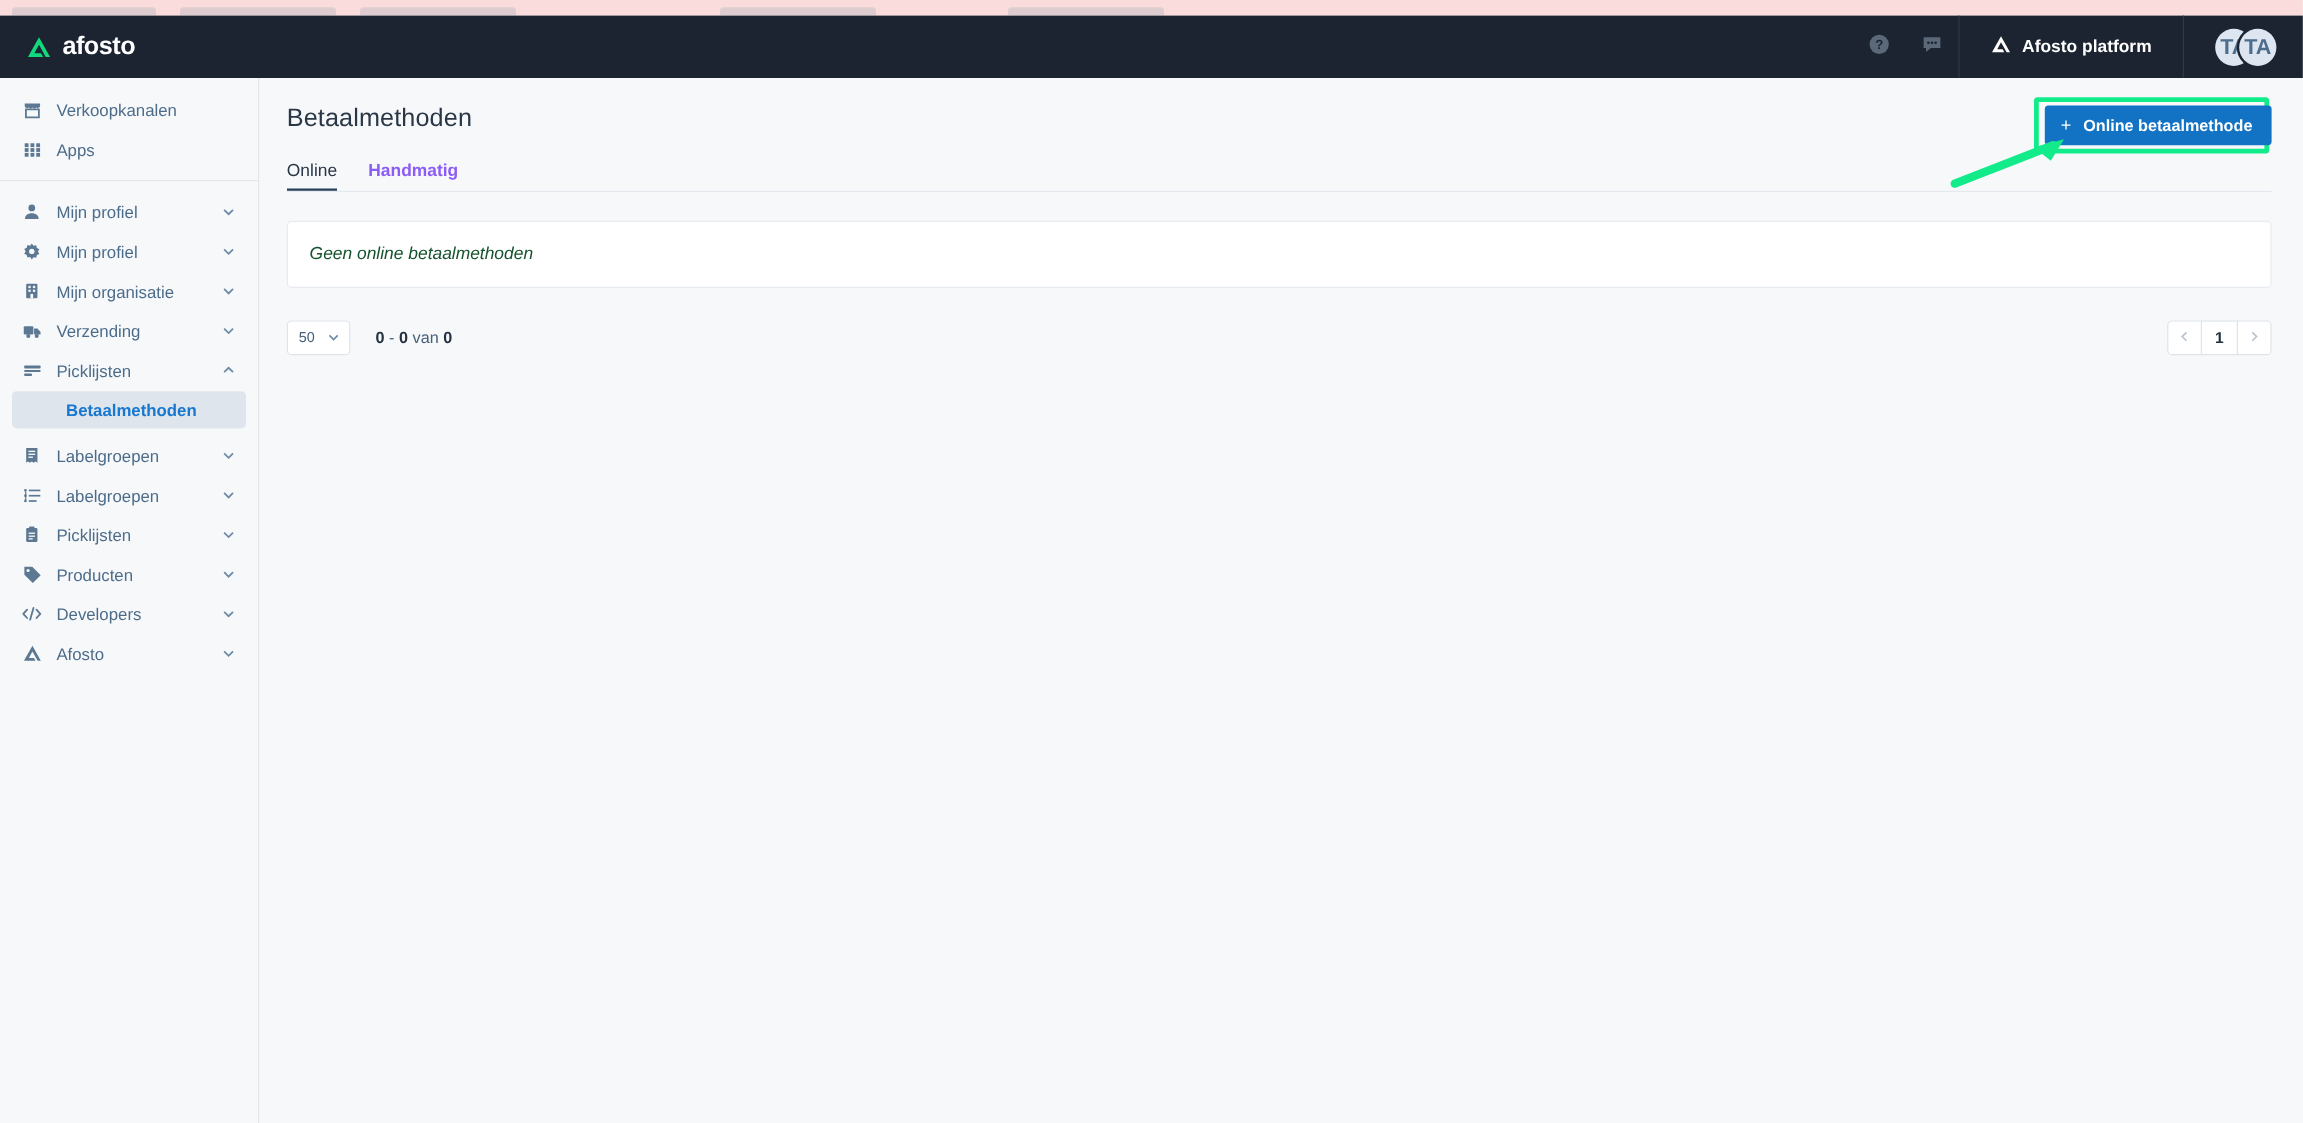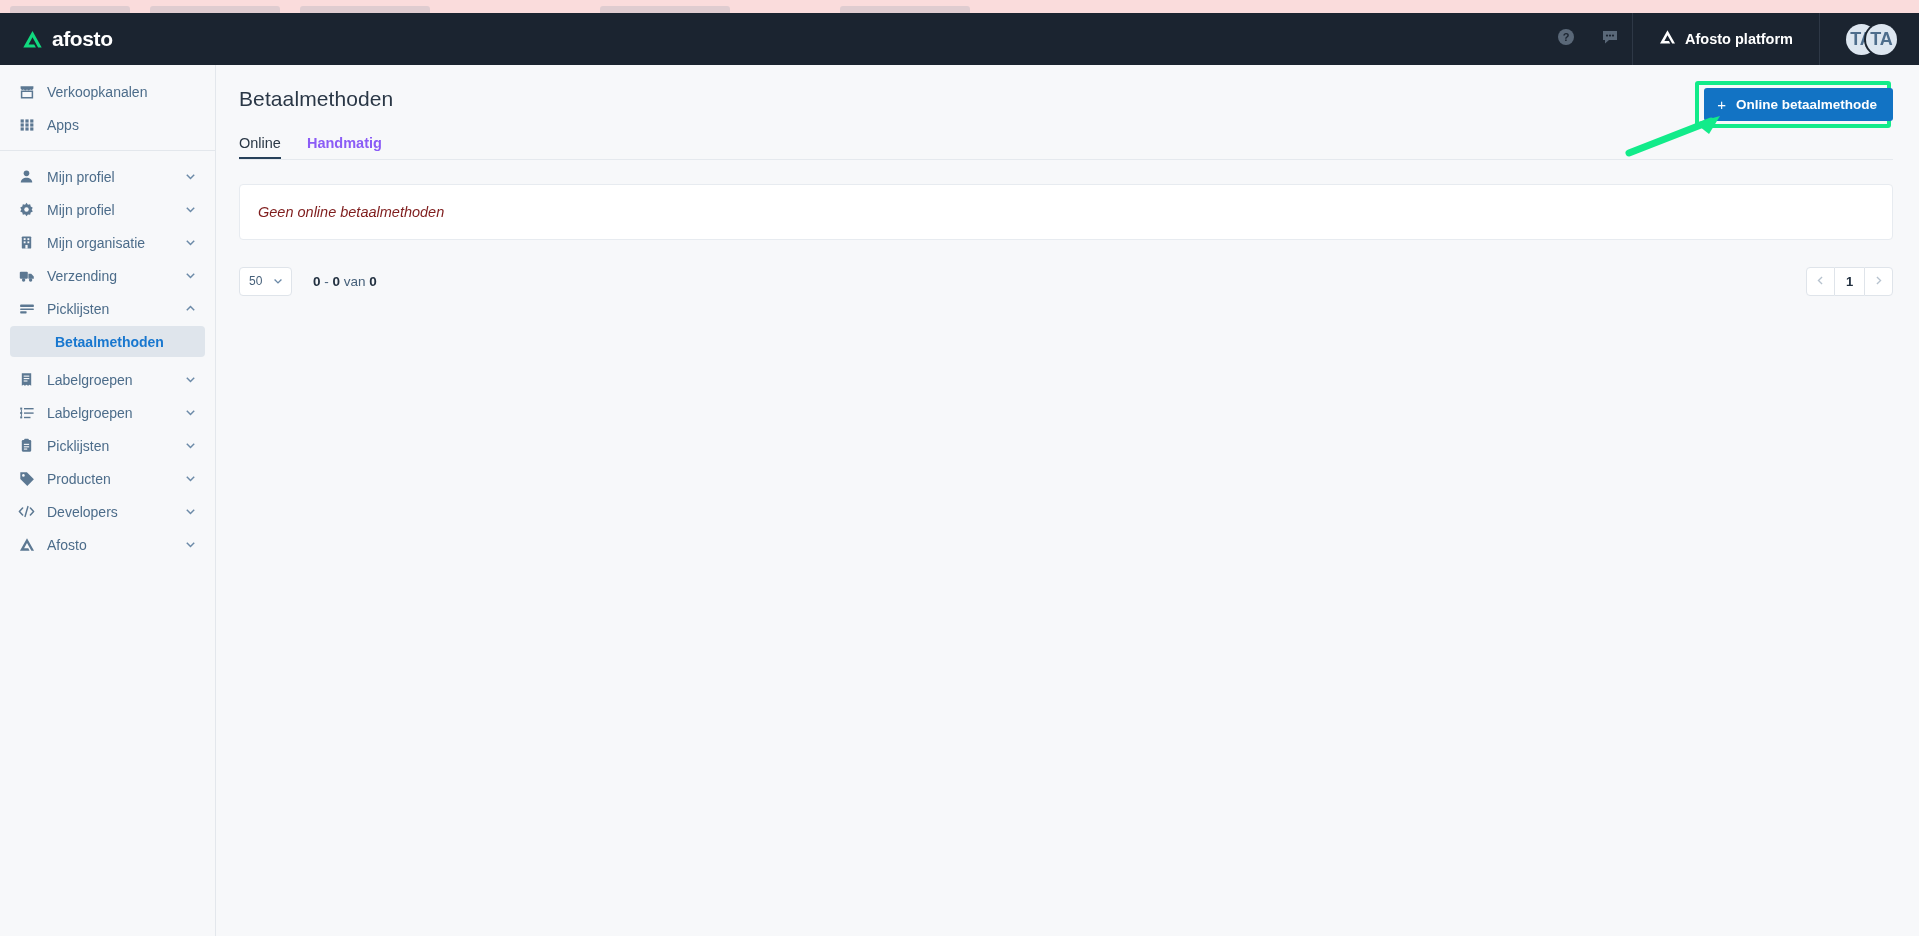--- a/index.html
+++ b/index.html
@@ -119,21 +119,21 @@
   }
 
   #card {
     margin-top: 24px; height: 56px;
     background: #ffffff; border: 1px solid #e7ebf0;
     border-radius: 4px;
     display: flex; align-items: center;
     padding-left: 18px;
   }
   #empty-msg {
-    font-size: 14.5px; color: #7f1d1d; font-style: italic;
+    font-size: 14.5px; color: #14532d; font-style: italic;
   }
 
   #pager {
     margin-top: 26px; display: flex; align-items: center;
     height: 30px;
   }
   #page-size {
     width: 53px; height: 29px;
     background: #fff; border: 1px solid #dfe4ea; border-radius: 4px;
     display: flex; align-items: center; justify-content: space-between;

